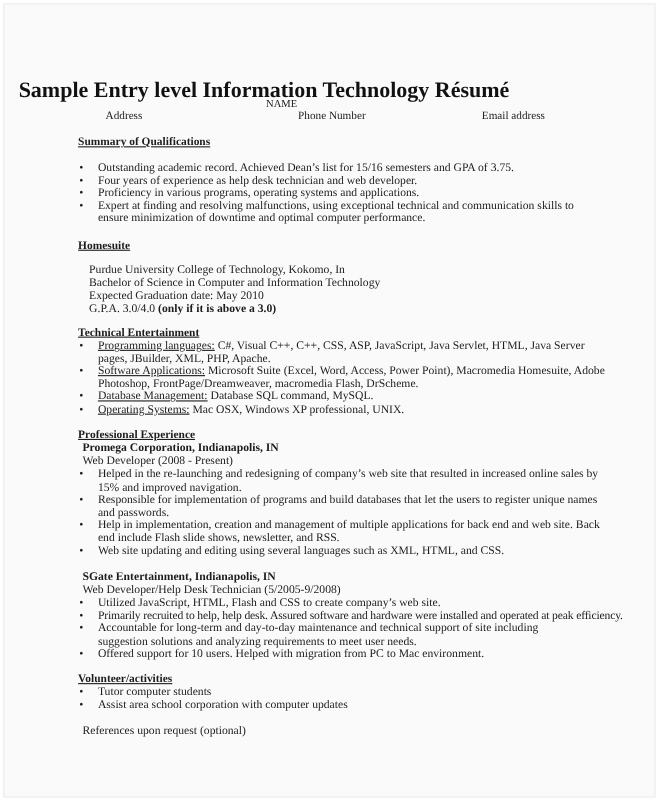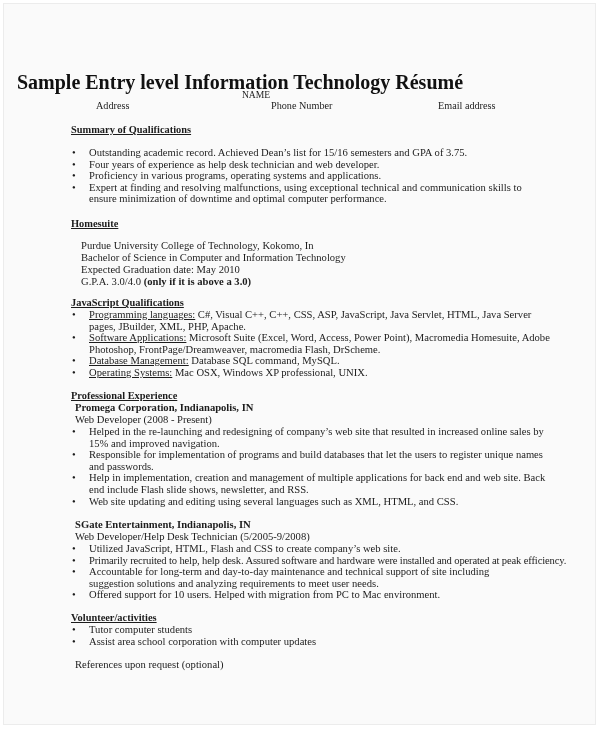--- a/index.html
+++ b/index.html
@@ -56,21 +56,21 @@
       <li style="padding-right:40px"><span class="dot">•</span><span>Expert at finding and resolving malfunctions, using exceptional technical and communication skills to ensure minimization of downtime and optimal computer performance.</span></li>
     </ul>
   </div>
 
   <div class="sec-head" style="top:218px">Homesuite</div>
   <div class="edu" style="top:240px">Purdue University College of Technology, Kokomo, In</div>
   <div class="edu" style="top:252px">Bachelor of Science in Computer and Information Technology</div>
   <div class="edu" style="top:264px">Expected Graduation date: May 2010</div>
   <div class="edu" style="top:276px"><span>G.P.A. 3.0/4.0</span> <span class="b">(only if it is above a 3.0)</span></div>
 
-  <div class="sec-head" style="top:297px">JavaScript Qualifications</div>
+  <div class="sec-head" style="top:297px">Technical Entertainment</div>
   <div class="block" style="top:309px">
     <ul class="bul">
       <li style="padding-right:30px"><span class="dot">•</span><span class="u">Programming languages:</span><span> C#, Visual C++, C++, CSS, ASP, JavaScript, Java Servlet, HTML, Java Server pages, JBuilder, XML, PHP, Apache.</span></li>
       <li style="padding-right:10px"><span class="dot">•</span><span class="u">Software Applications:</span><span> Microsoft Suite (Excel, Word, Access, Power Point), Macromedia Homesuite, Adobe Photoshop, FrontPage/Dreamweaver, macromedia Flash, DrScheme.</span></li>
       <li><span class="dot">•</span><span class="u">Database Management:</span><span> Database SQL command, MySQL.</span></li>
       <li><span class="dot">•</span><span class="u">Operating Systems:</span><span> Mac OSX, Windows XP professional, UNIX.</span></li>
     </ul>
   </div>
 
   <div class="sec-head" style="top:390px">Professional Experience</div>

